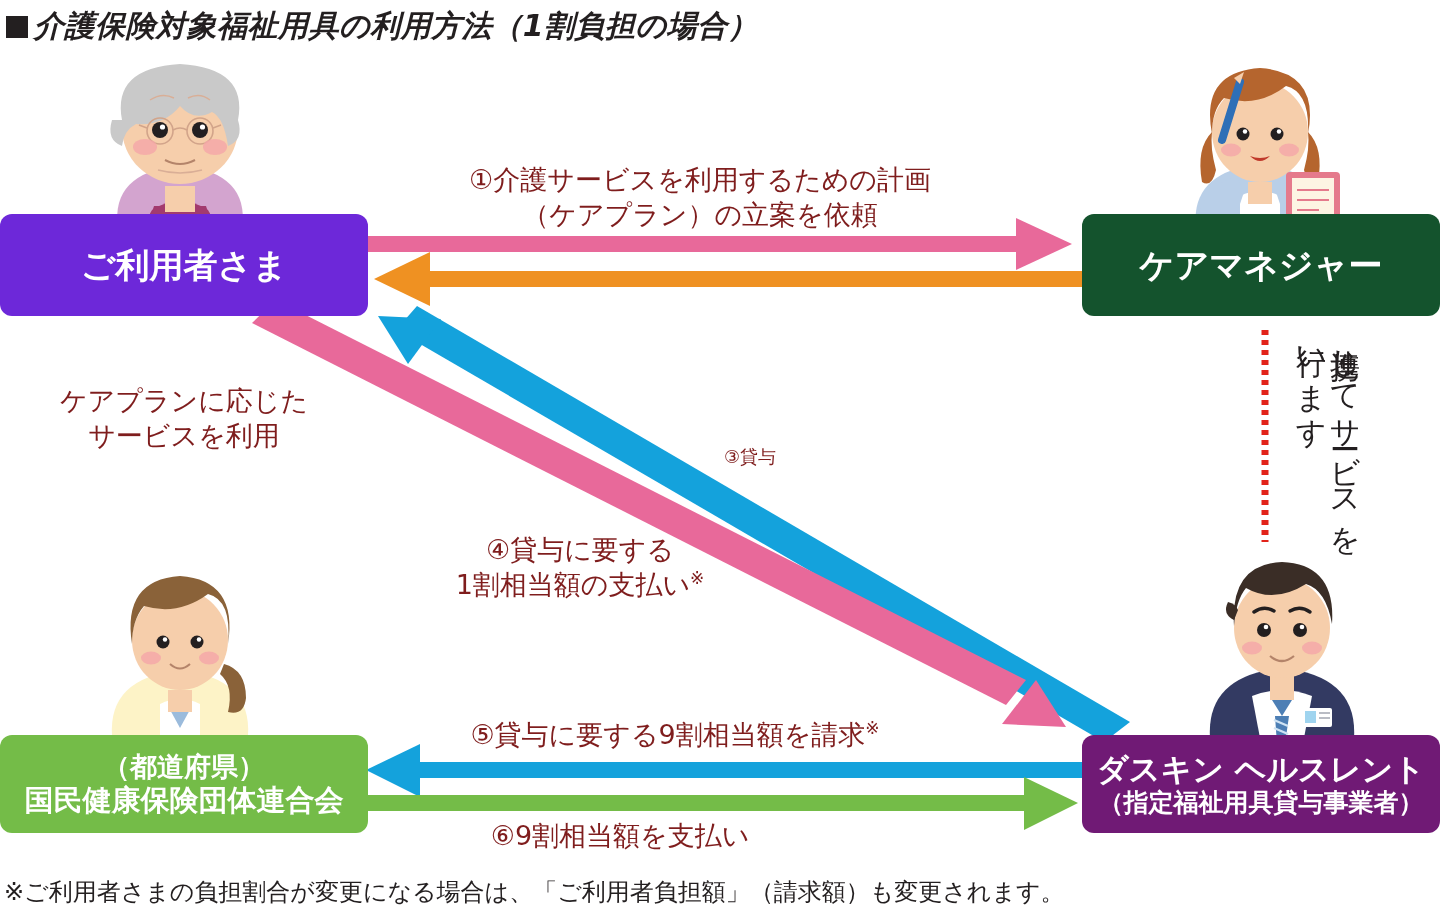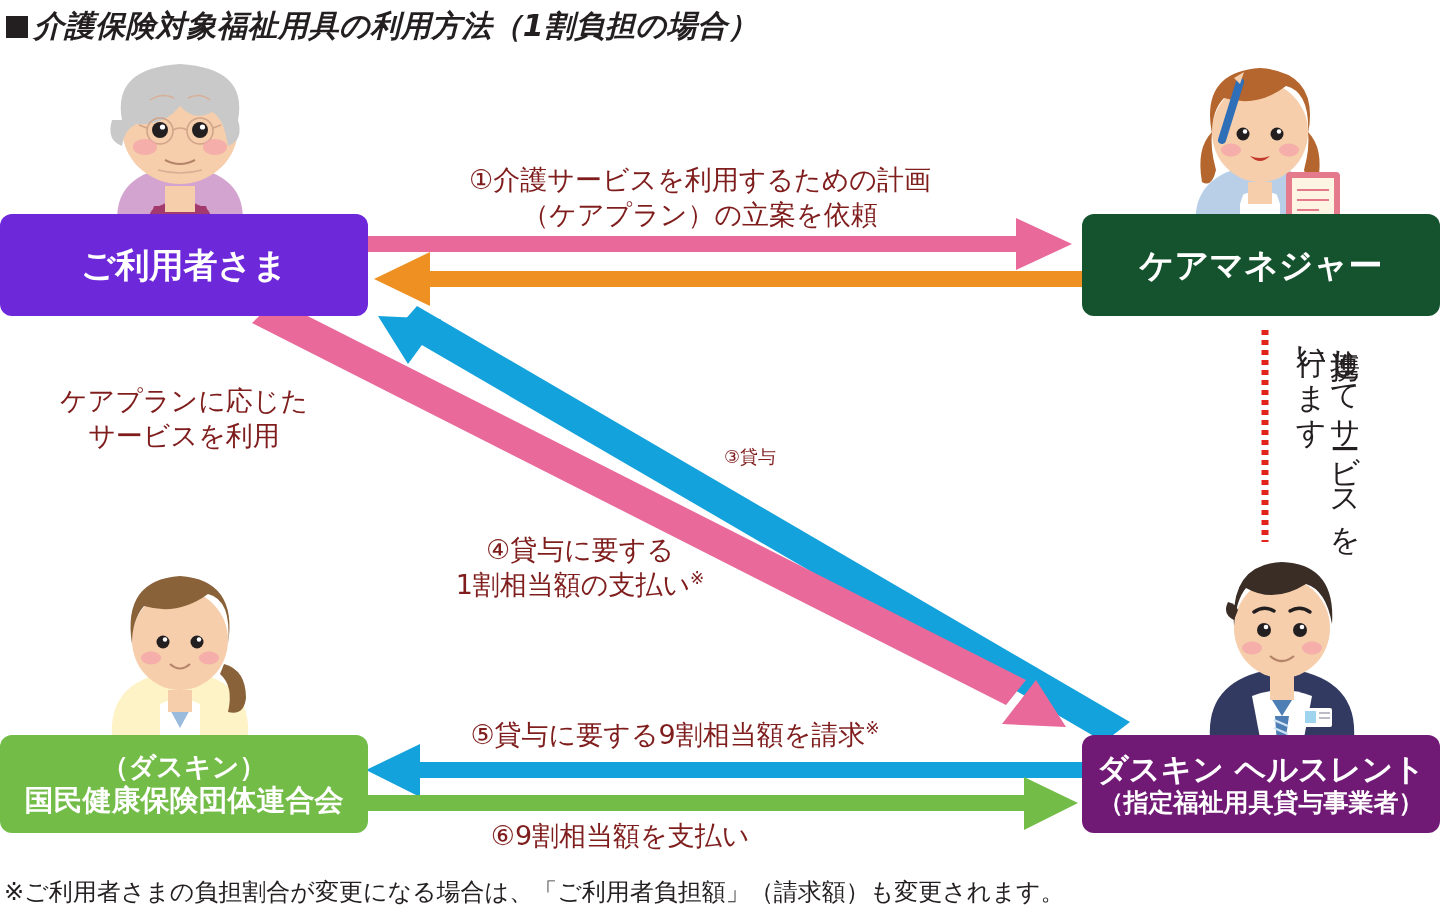--- a/index.html
+++ b/index.html
@@ -214,21 +214,21 @@
   <div class="abs nodebox" id="box-user">
     <span>ご利用者さま</span>
   </div>
 
   <div class="abs nodebox" id="box-caremgr">
     <span>ケアマネジャー</span>
   </div>
 
   <div class="abs nodebox" id="box-kokuho">
     <div>
-      <div class="l1">（ダスキン）</div>
+      <div class="l1">（都道府県）</div>
       <div>国民健康保険団体連合会</div>
     </div>
   </div>
 
   <div class="abs nodebox" id="box-duskin">
     <div>
       <div class="l1">ダスキン ヘルスレント</div>
       <div class="l2">（指定福祉用具貸与事業者）</div>
     </div>
   </div>

